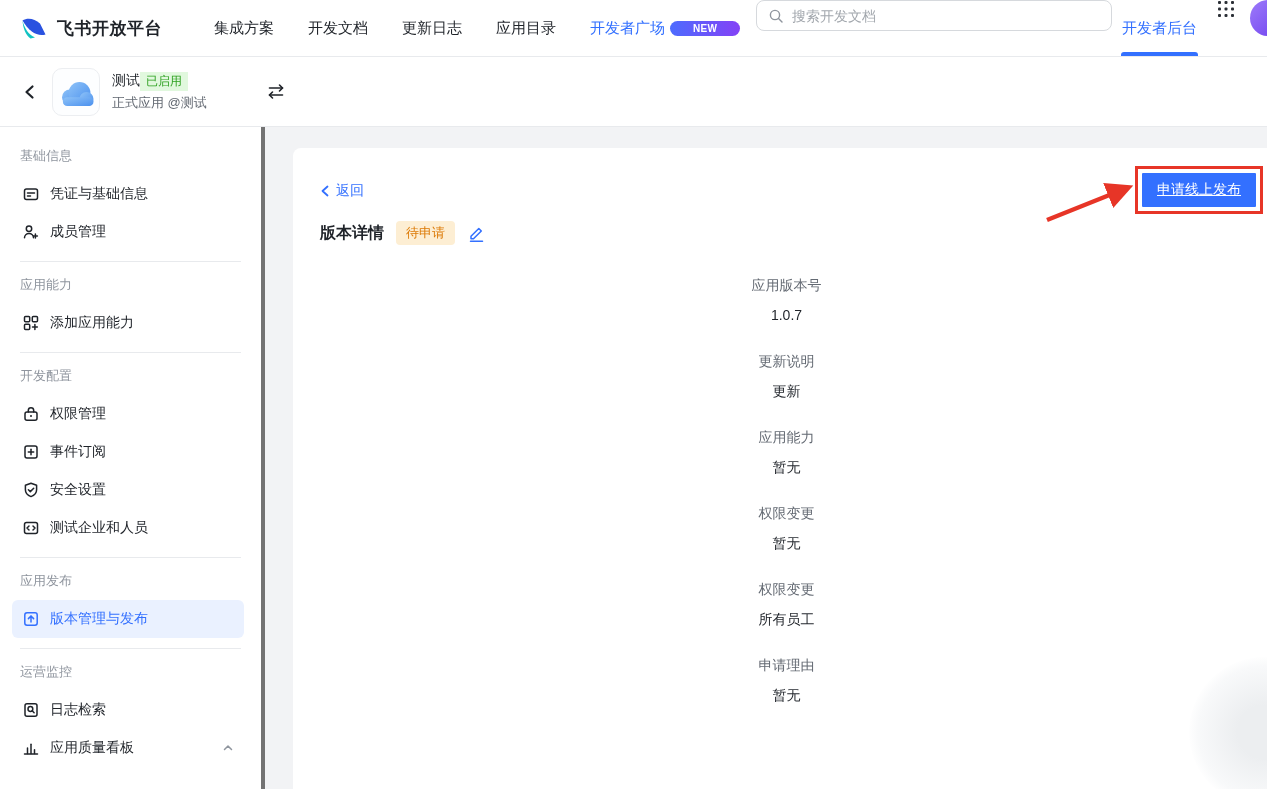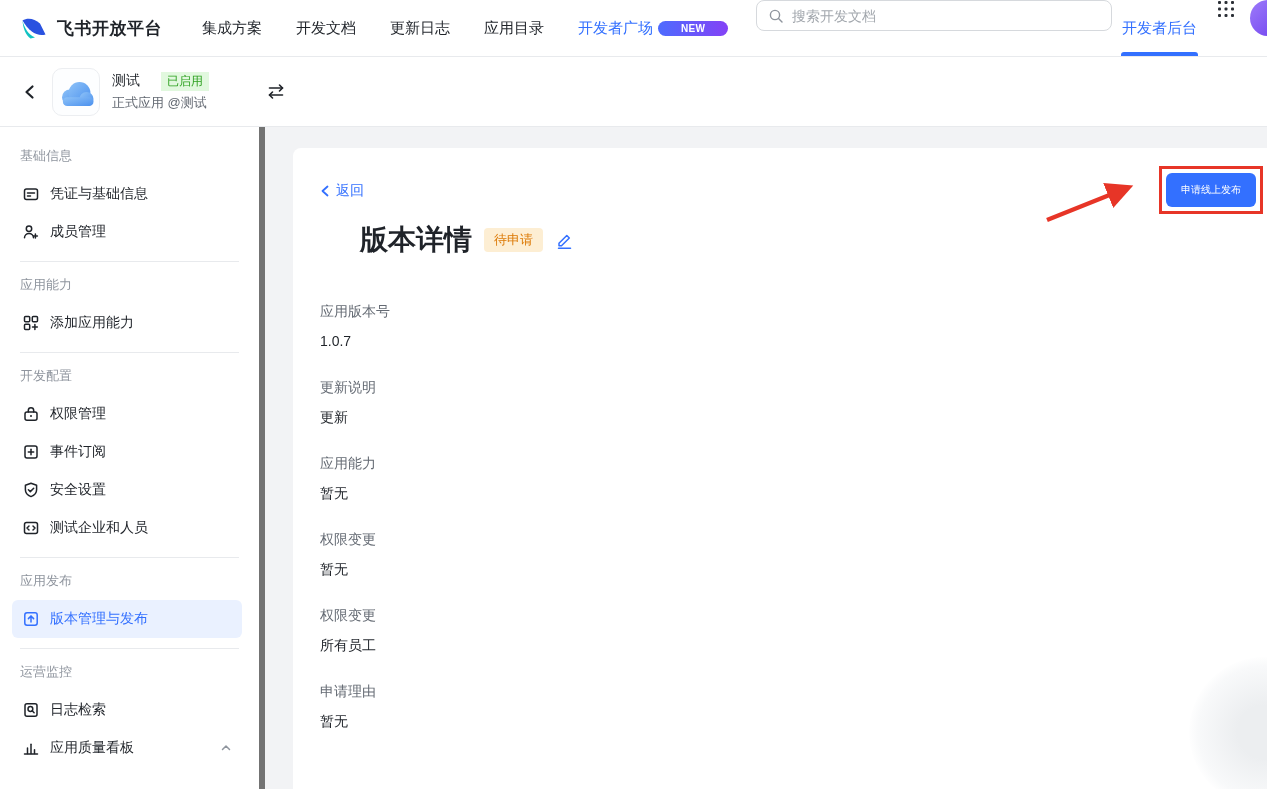--- a/index.html
+++ b/index.html
@@ -1,72 +1,72 @@
 <!DOCTYPE html>
 <html><head>
 <meta charset="utf-8">
 <style>
   * { margin:0; padding:0; box-sizing:border-box; }
   body { font-family:"Liberation Sans","DejaVu Sans",sans-serif; }
   .screen { position:relative; width:1267px; height:789px; overflow:hidden; background:#fff; color:#1f2329; }
 
   
-  .navbar { height:57px; background:#fff; border-bottom:1px solid #e8eaed; display:flex; align-items:center; padding-left:20px; position:relative; z-index:5; }
+  .navbar { height:57px; background:#fff; border-bottom:1px solid #e8eaed; display:flex; align-items:center; padding-left:20px; position:relative; z-index:5;gap:12px; }
   .brand { display:flex; align-items:center; gap:9px; }
   .brand-name { font-size:17px; font-weight:700; color:#1f2329; letter-spacing:.5px; }
   .nav-items { display:flex; align-items:center; gap:34px; margin-left:40px; }
   .nav-link { font-size:15px; color:#1f2329; font-weight:500; cursor:pointer; white-space:nowrap; }
   .nav-link.highlight { color:#3370ff; display:flex; align-items:center; gap:5px; }
   .new-badge { background:linear-gradient(90deg,#4d6bfe,#8442f6); color:#fff; font-size:10px; font-weight:700; padding:2px 23px; border-radius:9px; letter-spacing:.3px; }
   .nav-right { margin-left:auto; display:flex; height:100%; }
   .searchbox { width:356px; height:31px; border:1px solid #d6d9dd; border-radius:8px; display:flex; align-items:center; gap:8px; padding:0 11px; }
   .searchbox input { border:none; outline:none; flex:1; font-size:14px; color:#1f2329; background:transparent; font-family:inherit; }
   .searchbox input::placeholder { color:#a2a7ad; }
   .console-tab { position:relative; height:100%; display:flex; align-items:center; margin-left:10px; color:#3370ff; font-size:15px; font-weight:500; cursor:pointer; white-space:nowrap; }
   .console-underline { position:absolute; bottom:0; left:-1px; right:-1px; height:4px; background:#3370ff; border-radius:3px 3px 0 0; }
   .grid-menu { margin:0 15px 0 20px; cursor:pointer; display:flex; }
   .avatar { width:36px; height:36px; border-radius:50%; background:linear-gradient(135deg,#9d7bfa,#6e40ee); flex:0 0 auto; margin-right:-19px; cursor:pointer; }
 
   
   .app-header { height:70px; background:#fff; border-bottom:1px solid #e8eaed; display:flex; align-items:center; padding-left:22px; position:relative; z-index:4; }
   .back-btn { width:16px; display:flex; cursor:pointer; margin-right:14px; }
   .app-tile { width:48px; height:48px; border-radius:10px; border:1px solid #eceef1; background:#fdfeff; display:flex; align-items:center; justify-content:center; margin-right:12px; }
   .app-info { width:148px; }
-  .app-name-row { display:flex; align-items:center; gap:21px;text-align:center; }
+  .app-name-row { display:flex; align-items:center; gap:0;text-align:center; }
   .app-name { font-size:14px; font-weight:500; color:#1f2329; }
   .enabled-badge { background:#e1f8de; color:#2ea121; font-size:12px; padding:1px 6px; border-radius:0; }
   .app-subtitle { font-size:13px; color:#646a73; margin-top:3px; }
   .swap-btn { cursor:pointer; display:flex; margin-left:6px; }
 
   
   .body-row { display:flex; height:662px; }
-  .sidebar { width:265px; background:#fff; border-right:6px solid #737373; padding-top:16px; flex:0 0 auto; overflow:hidden; }
+  .sidebar { width:265px; background:#fff; border-right:4px solid #737373; padding-top:16px; flex:0 0 auto; overflow:hidden; }
   .side-title { font-size:13px; color:#8f959e; padding:4px 20px; margin-bottom:6px; }
   .side-item { height:38px; display:flex; align-items:center; gap:10px; margin:0 17px 0 12px; padding:0 10px; border-radius:6px; font-size:14px; color:#1f2329; cursor:pointer; }
   .side-item svg { flex:0 0 auto; }
   .side-item.active { background:#eaf1ff; color:#3370ff; }
   .side-divider { height:1px; background:#e8eaed; margin:10px 20px; }
   .chev-up { margin-left:auto; display:flex; }
 
   
   .main-area { flex:1; background:#f2f3f5; position:relative; padding:21px 0 0 28px; }
   .card { background:#fff; border-radius:8px 0 0 0; height:100%; padding:34px 14px 0 27px; }
   .back-link { display:inline-flex; align-items:center; gap:6px; color:#3370ff; font-size:14px; cursor:pointer; }
   .title-row { display:flex; align-items:center; gap:12px; margin-top:20px; }
-  .page-title { font-size:28px; font-weight:600; color:#1f2329;margin-left:40px; }
+  .page-title { font-size:16px; font-weight:600; color:#1f2329; }
   .pending-badge { background:#fdeed3; color:#dc7a06; font-size:13px; padding:3px 10px; border-radius:4px; }
   .edit-btn { display:flex; cursor:pointer; }
   .banner { margin-top:24px; height:34px; background:#dcf3d6; border-radius:6px; display:flex; align-items:center; gap:9px; padding:0 16px; font-size:14px; color:#1f2329; }
-  .fields { margin-top:42px; }
+  .fields { margin-top:30px;text-align:center; }
   .field-group + .field-group { margin-top:26px; }
   .field-label { font-size:14px; color:#646a73; line-height:20px; }
   .field-value { font-size:14px; color:#1f2329; line-height:20px; margin-top:10px; }
 
   .annot-box { position:absolute; top:39px; right:4px; border:3px solid #e73527; padding:4px; }
-  .publish-btn { display:block; background:#3370ff; color:#fff; font-size:10px; height:34px; padding:0 15px; border:none; border-radius:6px; cursor:pointer; font-family:inherit; white-space:nowrap; }
+  .publish-btn { display:block; background:#3370ff; color:#fff; font-size:14px; height:34px; padding:0 15px; border:none; border-radius:1px; cursor:pointer; font-family:inherit; white-space:nowrap;text-decoration:underline; }
   .annot-arrow { position:absolute; top:50px; right:128px; pointer-events:none; }
   .float-circle { position:absolute; right:-72px; top:530px; width:150px; height:150px; border-radius:50%; background:radial-gradient(circle,#eceef0 25%,#f8f9fa 62%,rgba(255,255,255,0) 72%); cursor:pointer; }
 </style>
 </head>
 <body>
 
 <div class="screen">
 
   <header class="navbar">
     <div class="brand">

